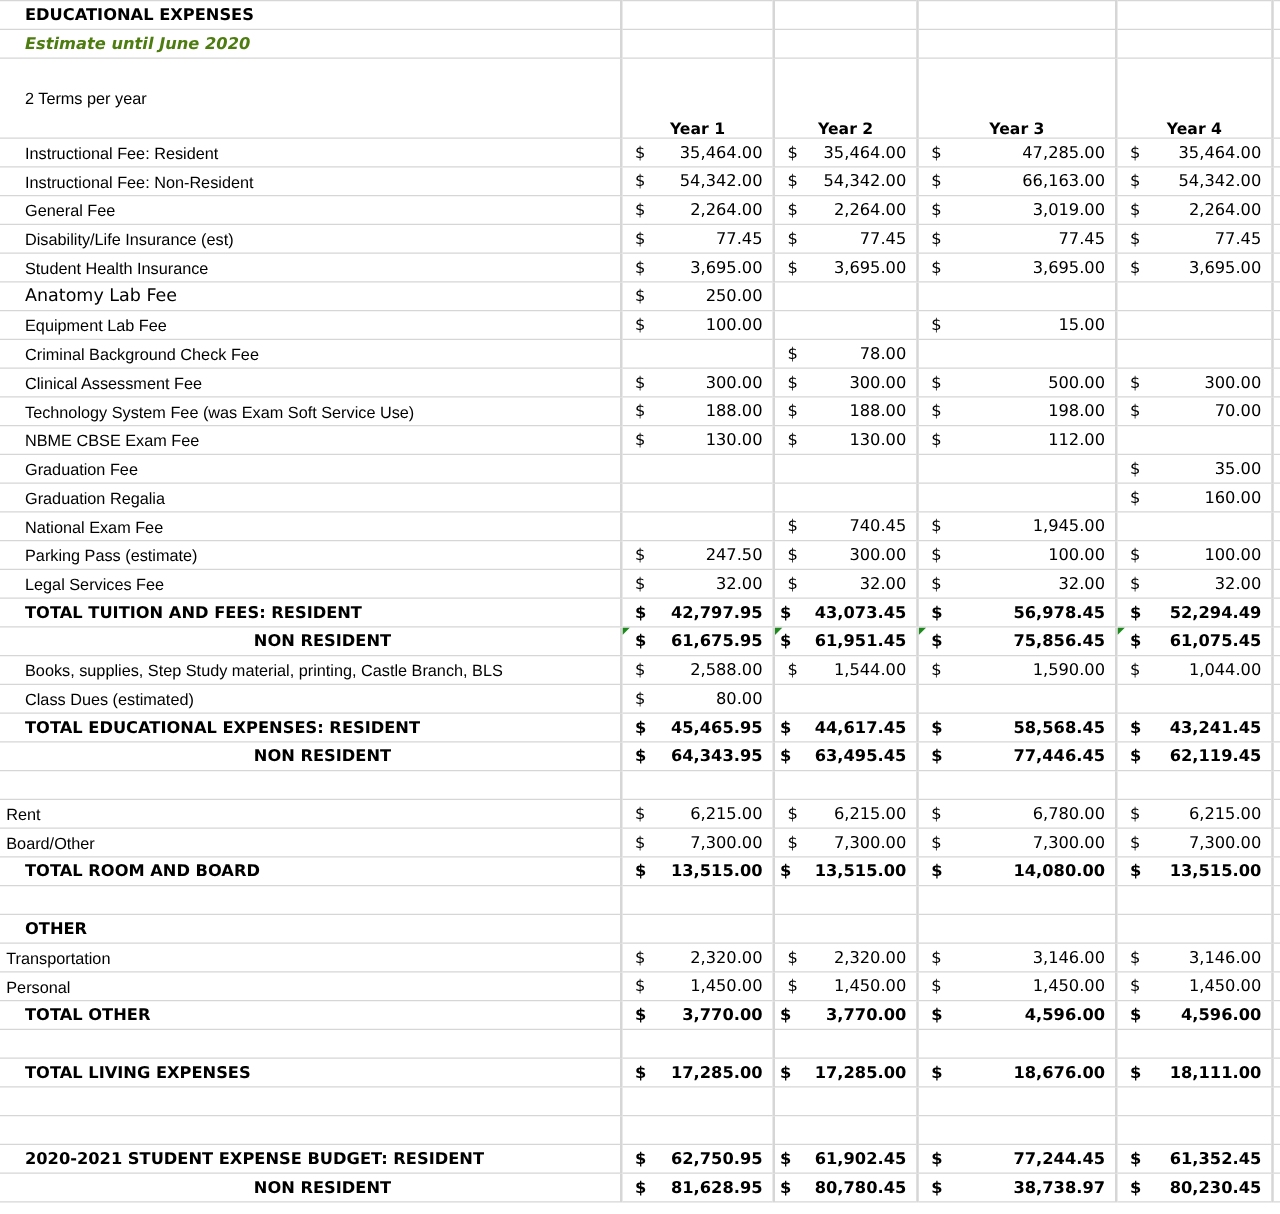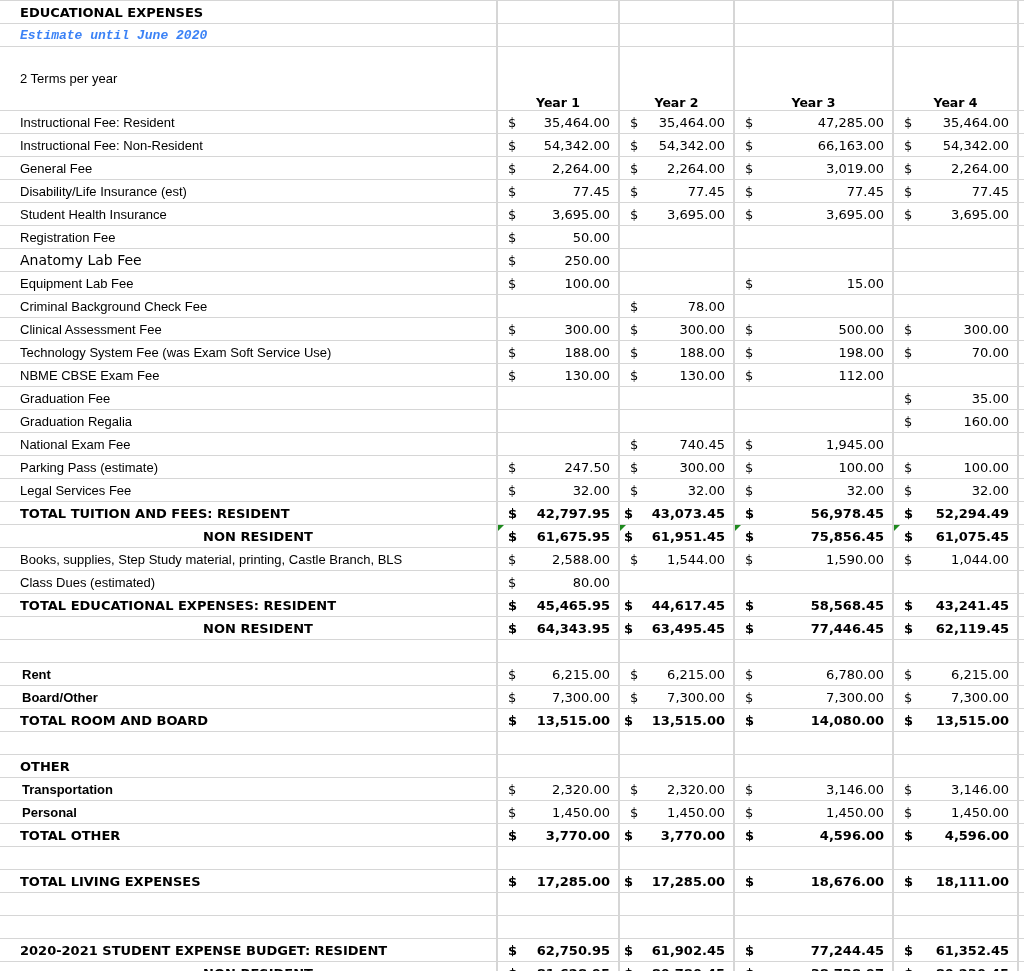--- a/index.html
+++ b/index.html
@@ -23,21 +23,21 @@
     overflow: hidden;
     position: relative;
     vertical-align: middle;
   }
   #sheet td.label {
     border-left: none;
     font-family: "Liberation Sans", sans-serif;
     font-size: 13px;
     padding-left: 20px;
   }
-  #sheet td.label.indent { padding-left: 22px; font-weight: bold; }
+  #sheet td.label.indent { padding-left: 5px; }
   #sheet td.label.bold {
     font-family: "DejaVu Sans", sans-serif;
     font-weight: bold;
     font-size: 13px;
   }
   #sheet td.label.center { text-align: center; margin-left: 44px; }
   #sheet td.label.red {
     color: #ee0000;
     font-family: "DejaVu Sans", sans-serif;
     font-weight: bold;
@@ -85,21 +85,21 @@
   <tbody id="sheet-body">
       <tr>
         <td class="label bold">EDUCATIONAL EXPENSES</td>
         <td class="money"></td>
         <td class="money"></td>
         <td class="money"></td>
         <td class="money"></td>
         <td class="edge"></td>
       </tr>
       <tr>
-        <td class="label red" style="color: #3b82f6; font-family: Liberation Mono, monospace;">Estimate until June 2020</td>
+        <td class="label red" style="color: #4d7c0f;">Estimate until June 2020</td>
         <td class="money"></td>
         <td class="money"></td>
         <td class="money"></td>
         <td class="money"></td>
         <td class="edge"></td>
       </tr>
       <tr>
         <td class="label">2 Terms per year</td>
         <td class="money">
           <div class="year-head">Year 1</div>
@@ -246,33 +246,20 @@
             <span>$</span>
             <span>3,695.00</span>
           </div>
         </td>
         <td class="money">
           <div class="cell-inner">
             <span>$</span>
             <span>3,695.00</span>
           </div>
         </td>
-        <td class="edge"></td>
-      </tr>
-      <tr>
-        <td class="label">Registration Fee</td>
-        <td class="money">
-          <div class="cell-inner">
-            <span>$</span>
-            <span>50.00</span>
-          </div>
-        </td>
-        <td class="money"></td>
-        <td class="money"></td>
-        <td class="money"></td>
         <td class="edge"></td>
       </tr>
       <tr>
         <td class="label large">Anatomy Lab Fee</td>
         <td class="money">
           <div class="cell-inner">
             <span>$</span>
             <span>250.00</span>
           </div>
         </td>

